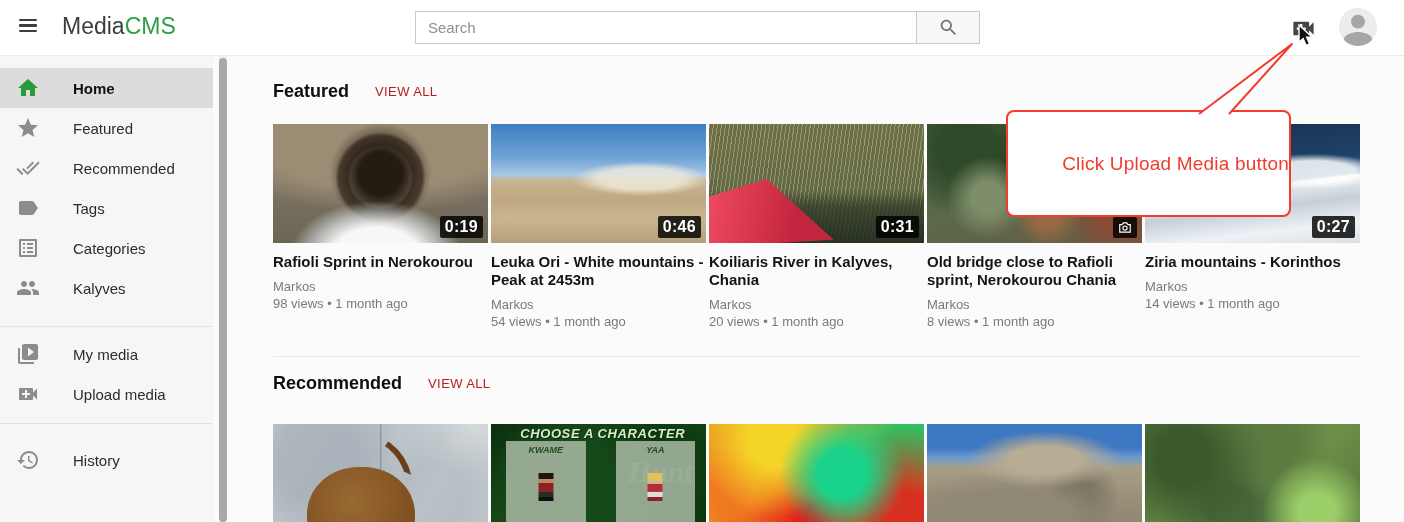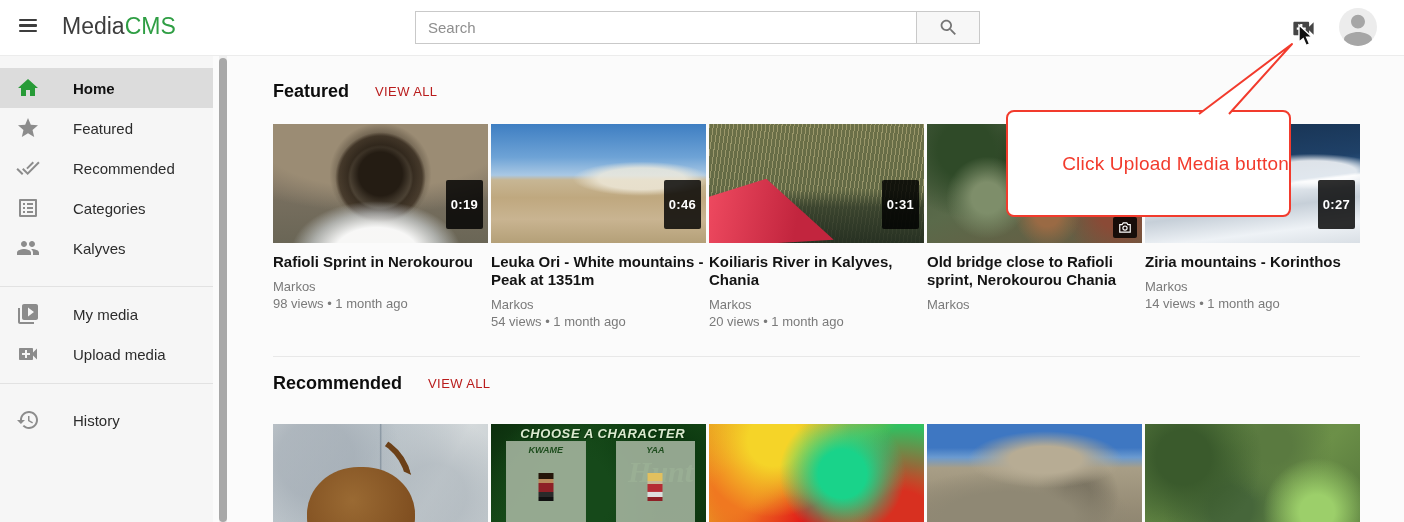--- a/index.html
+++ b/index.html
@@ -41,21 +41,21 @@
   .section-head { display:flex; align-items:center; gap:26px; height:22px; }
   .section-title { font-size:18px; font-weight:700; color:#0d0d0d; }
   .view-all { font-size:13px; color:#b91c1c; letter-spacing:.4px; cursor:pointer; }
   .sec-divider { position:absolute; top:300px; left:43px; width:1087px; border:none; border-top:1px solid #e8e8e8; }
   .row1 .cards-row { margin-top:22px; }
   .row2 .cards-row { margin-top:30px; }
   .cards-row { display:flex; gap:3px; }
 
   .card { width:215px; flex:none; cursor:pointer; }
   .thumb { position:relative; width:215px; height:119px; overflow:hidden; background:#ddd; }
-  .dur { position:absolute; right:5px; bottom:14px; background:rgba(0,0,0,.82); color:#fff; font-size:13px; font-weight:700; padding:17px 5px; border-radius:2px; letter-spacing:.3px; }
+  .dur { position:absolute; right:5px; bottom:5px; background:rgba(0,0,0,.82); color:#fff; font-size:16px; font-weight:700; padding:2px 5px; border-radius:2px; letter-spacing:.3px; }
   .imgbadge { position:absolute; right:5px; bottom:5px; background:rgba(0,0,0,.82); border-radius:2px; width:24px; height:21px; display:flex; align-items:center; justify-content:center; }
   .vtitle { margin-top:10px; font-size:15px; font-weight:700; color:#141414; line-height:18px; }
   .vauthor { margin-top:7px; font-size:13px; color:#7a7a7a; line-height:17px; }
   .vmeta { font-size:13px; color:#7a7a7a; line-height:17px; }
 
   
   .thumb-waterfall { background:
     radial-gradient(ellipse 55% 60% at 48% 108%, rgba(255,255,255,.95) 0 35%, rgba(225,232,238,.55) 55%, transparent 72%),
     radial-gradient(circle at 50% 42%, #241c13 0 17%, rgba(36,28,19,0) 40%),
     radial-gradient(circle at 50% 45%, transparent 0 24%, rgba(70,56,40,.8) 26% 33%, transparent 36%),
@@ -185,20 +185,26 @@
     <span>Featured</span>
   </div>
   <div class="side-item">
     <svg viewBox="0 0 24 24">
         <path d="M18 7l-1.41-1.41-6.34 6.34 1.41 1.41L18 7zm4.24-1.41L11.66 16.17 7.48 12l-1.41 1.41L11.66 19l12-12-1.42-1.41zM.41 13.41L6 19l1.41-1.41L1.83 12 .41 13.41z"></path>
       </svg>
     <span>Recommended</span>
   </div>
   <div class="side-item">
     <svg viewBox="0 0 24 24">
+        <path d="M17.63 5.84C17.27 5.33 16.67 5 16 5L5 5.01C3.9 5.01 3 5.9 3 7v10c0 1.1.9 1.99 2 1.99L16 19c.67 0 1.27-.33 1.63-.84L22 12l-4.37-6.16z"></path>
+      </svg>
+    <span>Tags</span>
+  </div>
+  <div class="side-item">
+    <svg viewBox="0 0 24 24">
         <path d="M11 7h6v2h-6zm0 4h6v2h-6zm0 4h6v2h-6zM7 7h2v2H7zm0 4h2v2H7zm0 4h2v2H7zM20.1 3H3.9c-.5 0-.9.4-.9.9v16.2c0 .4.4.9.9.9h16.2c.4 0 .9-.5.9-.9V3.9c0-.5-.5-.9-.9-.9zM19 19H5V5h14v14z"></path>
       </svg>
     <span>Categories</span>
   </div>
   <div class="side-item">
     <svg viewBox="0 0 24 24">
         <path d="M16 11c1.66 0 2.99-1.34 2.99-3S17.66 5 16 5c-1.66 0-3 1.34-3 3s1.34 3 3 3zm-8 0c1.66 0 2.99-1.34 2.99-3S9.66 5 8 5C6.34 5 5 6.34 5 8s1.34 3 3 3zm0 2c-2.33 0-7 1.17-7 3.5V19h14v-2.5c0-2.33-4.67-3.5-7-3.5zm8 0c-.29 0-.62.02-.97.05 1.16.84 1.97 1.97 1.97 3.45V19h6v-2.5c0-2.33-4.67-3.5-7-3.5z"></path>
       </svg>
     <span>Kalyves</span>
   </div>
@@ -253,21 +259,21 @@
           <div class="vtitle">Rafioli Sprint in Nerokourou</div>
           <div class="vauthor">Markos</div>
           <div class="vmeta">98 views • 1 month ago</div>
         </div>
 
         <div class="card">
           <div class="thumb thumb-white-mountains">
             <span class="dur">0:46</span>
 
           </div>
-          <div class="vtitle">Leuka Ori - White mountains - Peak at 1351m</div>
+          <div class="vtitle">Leuka Ori - White mountains - Peak at 2453m</div>
           <div class="vauthor">Markos</div>
           <div class="vmeta">54 views • 1 month ago</div>
         </div>
 
         <div class="card">
           <div class="thumb thumb-river-kayak">
             <span class="dur">0:31</span>
 
           </div>
           <div class="vtitle">Koiliaris River in Kalyves, Chania</div>
@@ -280,20 +286,21 @@
 
             <span class="imgbadge">
               <svg width="14" height="13" viewBox="0 0 24 22">
                 <path fill="none" stroke="#fff" stroke-width="2" d="M3 6h4l2-3h6l2 3h4v13H3z"></path>
                 <circle cx="12" cy="12" r="3.6" fill="none" stroke="#fff" stroke-width="2"></circle>
               </svg>
             </span>
           </div>
           <div class="vtitle">Old bridge close to Rafioli sprint, Nerokourou Chania</div>
           <div class="vauthor">Markos</div>
+          <div class="vmeta">8 views • 1 month ago</div>
         </div>
 
         <div class="card">
           <div class="thumb thumb-snowy-mountain">
             <span class="dur">0:27</span>
 
           </div>
           <div class="vtitle">Ziria mountains - Korinthos</div>
           <div class="vauthor">Markos</div>
           <div class="vmeta">14 views • 1 month ago</div>

